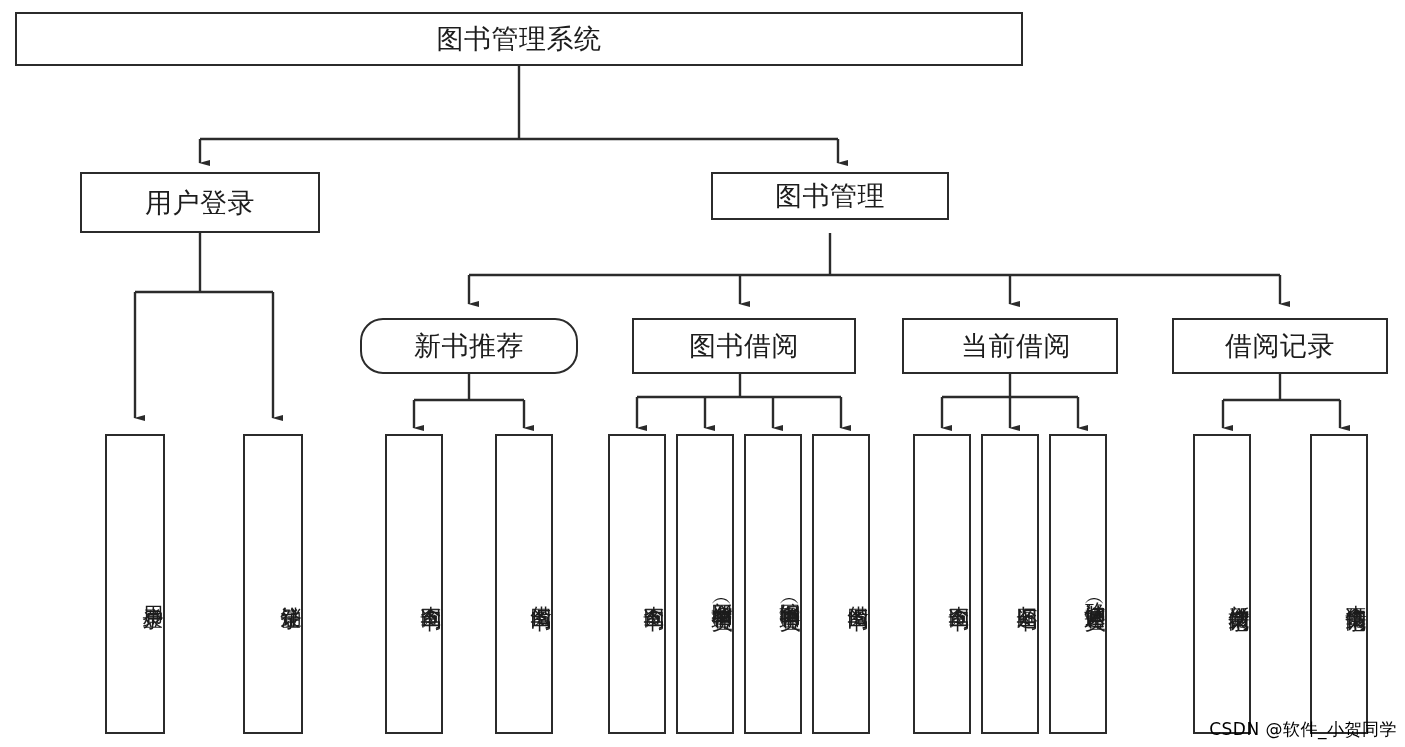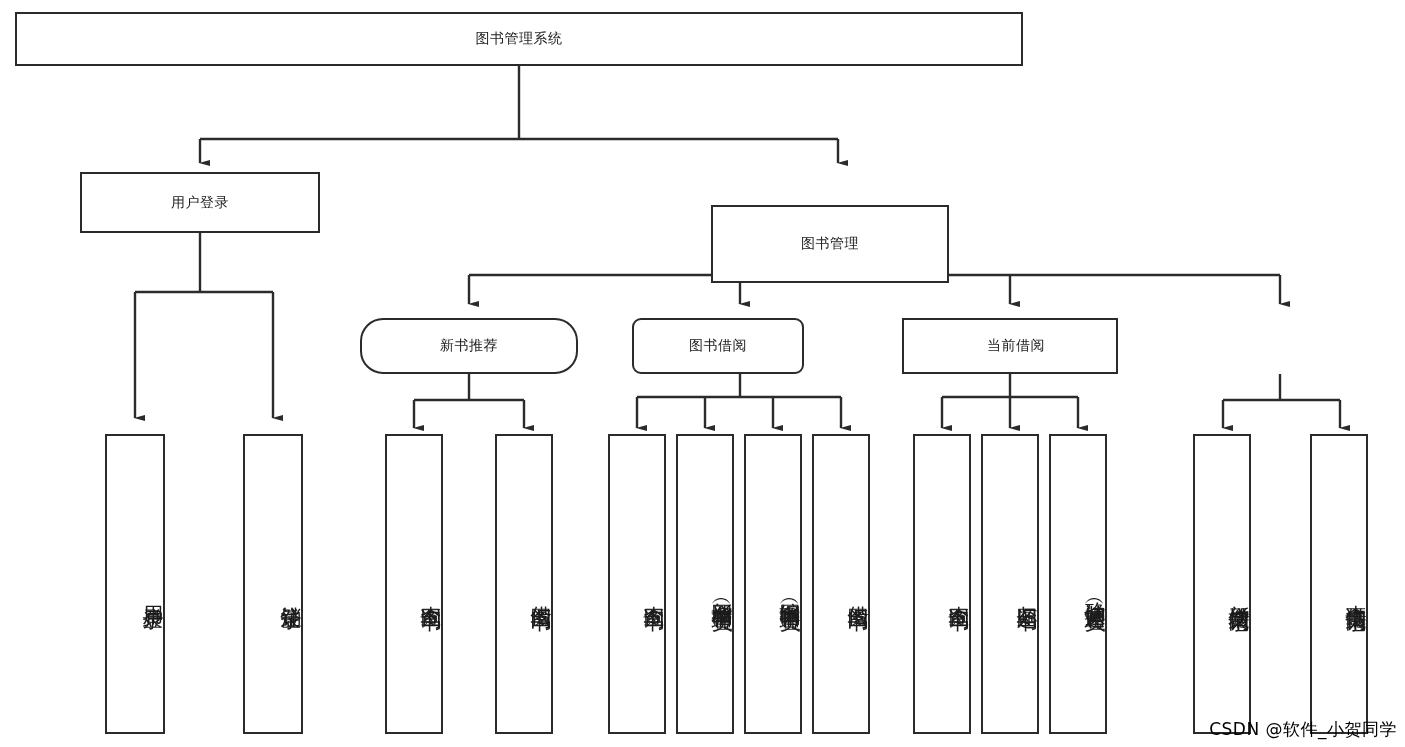--- a/index.html
+++ b/index.html
@@ -30,21 +30,21 @@
     position: absolute;
     box-sizing: border-box;
     background: #ffffff;
     border: 2px solid #2b2b2b;
     display: flex;
     align-items: center;
     justify-content: center;
     color: #1c1c1c;
   }
   .node.horiz {
-    font-size: 14px;
+    font-size: 27px;
     letter-spacing: 0.5px;
   }
   .node.vert {
     writing-mode: vertical-rl;
     text-orientation: upright;
     font-size: 21px;
     line-height: 1.04;
     letter-spacing: 1.5px;
     padding-top: 16px;
     align-items: flex-start;
@@ -122,32 +122,35 @@
     </g>
   </svg>
 
   <div class="node horiz" style="left:15px; top:12px; width:1008px; height:54px;">
     <span>图书管理系统</span>
   </div>
 
   <div class="node horiz" style="left:80px; top:172px; width:240px; height:61px;">
     <span>用户登录</span>
   </div>
-  <div class="node horiz" style="left:711px; top:172px; width:238px; height:78px;margin-top:33px;">
+  <div class="node horiz" style="left:711px; top:172px; width:238px; height:48px;">
     <span>图书管理</span>
   </div>
 
   <div class="node horiz" style="left:360px; top:318px; width:218px; height:56px;border-radius:23px;">
     <span>新书推荐</span>
   </div>
-  <div class="node horiz" style="left:632px; top:318px; width:172px; height:56px;border-radius:9px;">
+  <div class="node horiz" style="left:632px; top:318px; width:224px; height:56px;">
     <span>图书借阅</span>
   </div>
   <div class="node horiz" style="left:902px; top:318px; width:216px; height:56px;padding-left:12px;">
     <span>当前借阅</span>
+  </div>
+  <div class="node horiz" style="left:1172px; top:318px; width:216px; height:56px;">
+    <span>借阅记录</span>
   </div>
 
   <div class="node vert" style="left:105px; top:434px; width:60px; height:300px;">
     <span>用户登录</span>
   </div>
   <div class="node vert" style="left:243px; top:434px; width:60px; height:300px;">
     <span>注销登录</span>
   </div>
 
   <div class="node vert" style="left:385px; top:434px; width:58px; height:300px;">

